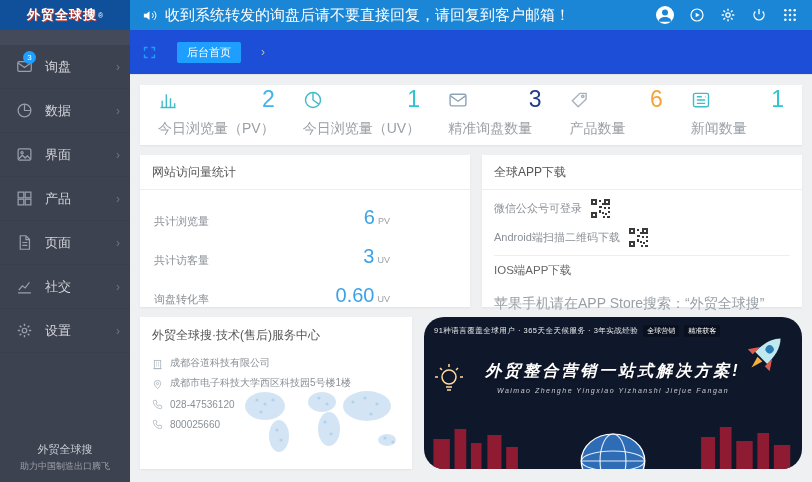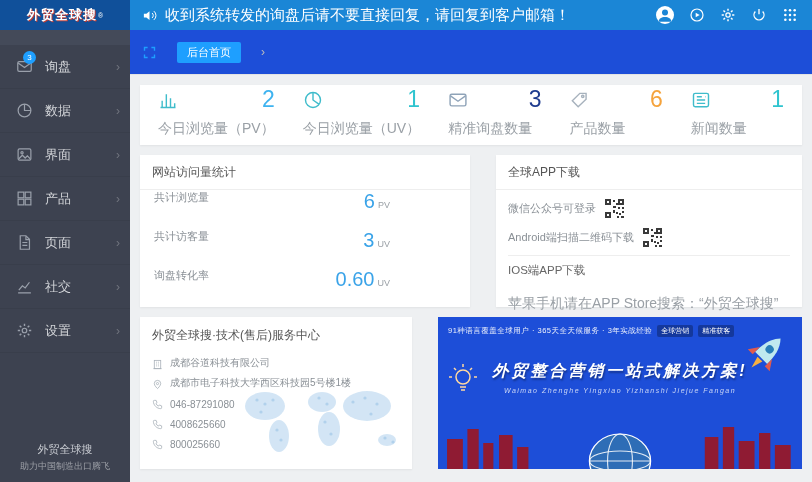--- a/index.html
+++ b/index.html
@@ -41,26 +41,26 @@
 
   
   .stats{display:flex;height:60px;margin-bottom:10px;align-items:stretch;padding:5px 4px}
   .stat{flex:1;padding:2px 14px;display:flex;flex-direction:column;justify-content:center}
   .stat-top{display:flex;align-items:center;justify-content:space-between}
   .sicon{width:20px;height:20px}
   .stat-value{font-size:23px;font-weight:400;line-height:1}
   .stat-label{font-size:14px;color:#9aa0a6;margin-top:9px;white-space:nowrap}
   .stat-bar{height:2px;margin-top:4px;border-radius:1px;width:94%}
 
-  .midrow,.botrow{display:flex;gap:26px;margin-bottom:10px}
+  .midrow,.botrow{display:flex;gap:12px;margin-bottom:10px}
   .card-title{padding:9px 12px 8px;font-size:12px;color:#555;border-bottom:1px solid #eee}
 
   
   .traffic{width:330px;height:152px;flex:none}
-  .trow{display:flex;align-items:flex-start;height:39px;padding:0 14px}
+  .trow{display:flex;align-items:flex-end;height:39px;padding:0 14px}
   .trow-label{font-size:11px;color:#8a9096}
   .tval{margin-left:auto;margin-right:66px;display:flex;align-items:baseline;gap:3px}
   .tnum{font-size:20px;color:#3aa3e8}
   .tunit{font-size:9px;color:#9aa0a6}
 
   
   .appcard{flex:1;height:152px}
   .app-body{padding:4px 12px 0}
   .app-line{display:flex;align-items:center;gap:8px;height:29px;font-size:11px;color:#8a9096}
   .qr{width:21px;height:21px;flex:none}
@@ -388,29 +388,21 @@
                   </svg>
                 </span>
               <span>成都市电子科技大学西区科技园5号楼1楼</span>
             </div>
             <div class="svc-line">
               <span class="svc-icon">
                   <svg viewBox="0 0 24 24" fill="none" stroke="currentColor" stroke-width="1.8">
                     <path d="M5 3h4l2 5-2.5 2a13 13 0 0 0 5.5 5.5L16 13l5 2v4a2 2 0 0 1-2 2C10.5 21 3 13.5 3 5a2 2 0 0 1 2-2z"></path>
                   </svg>
                 </span>
-              <span>046-87291080</span>
-            </div>
-            <div class="svc-line">
-              <span class="svc-icon">
-                  <svg viewBox="0 0 24 24" fill="none" stroke="currentColor" stroke-width="1.8">
-                    <path d="M5 3h4l2 5-2.5 2a13 13 0 0 0 5.5 5.5L16 13l5 2v4a2 2 0 0 1-2 2C10.5 21 3 13.5 3 5a2 2 0 0 1 2-2z"></path>
-                  </svg>
-                </span>
-              <span>4008625660</span>
+              <span>028-47536120</span>
             </div>
             <div class="svc-line">
               <span class="svc-icon">
                   <svg viewBox="0 0 24 24" fill="none" stroke="currentColor" stroke-width="1.8">
                     <path d="M5 3h4l2 5-2.5 2a13 13 0 0 0 5.5 5.5L16 13l5 2v4a2 2 0 0 1-2 2C10.5 21 3 13.5 3 5a2 2 0 0 1 2-2z"></path>
                   </svg>
                 </span>
               <span>800025660</span>
             </div>
           </div>
@@ -439,21 +431,21 @@
                   <circle cx="138" cy="24" r="1.6"></circle>
                   <circle cx="150" cy="30" r="1.6"></circle>
                   <circle cx="144" cy="40" r="1.6"></circle>
                   <circle cx="158" cy="64" r="1.6"></circle>
                   <circle cx="166" cy="68" r="1.6"></circle>
               </g>
             </svg>
           </span>
         </div>
 
-        <div class="banner" style="background: #1d4ed8;">
+        <div class="banner" style="background: #0f172a; border-radius: 20px;">
           <div class="b-top">
             <span class="b-topline">91种语言覆盖全球用户 · 365天全天候服务 · 3年实战经验</span>
             <span class="b-badge">全球营销</span>
             <span class="b-badge">精准获客</span>
           </div>
           <div class="b-slogan">外贸整合营销一站式解决方案!</div>
           <div class="b-sub">Waimao Zhenghe Yingxiao Yizhanshi Jiejue Fangan</div>
 
           <span class="art art-bulb">
             <svg width="30" height="36" viewBox="0 0 30 36" fill="none" stroke="#ffd9a0" stroke-width="1.5">

